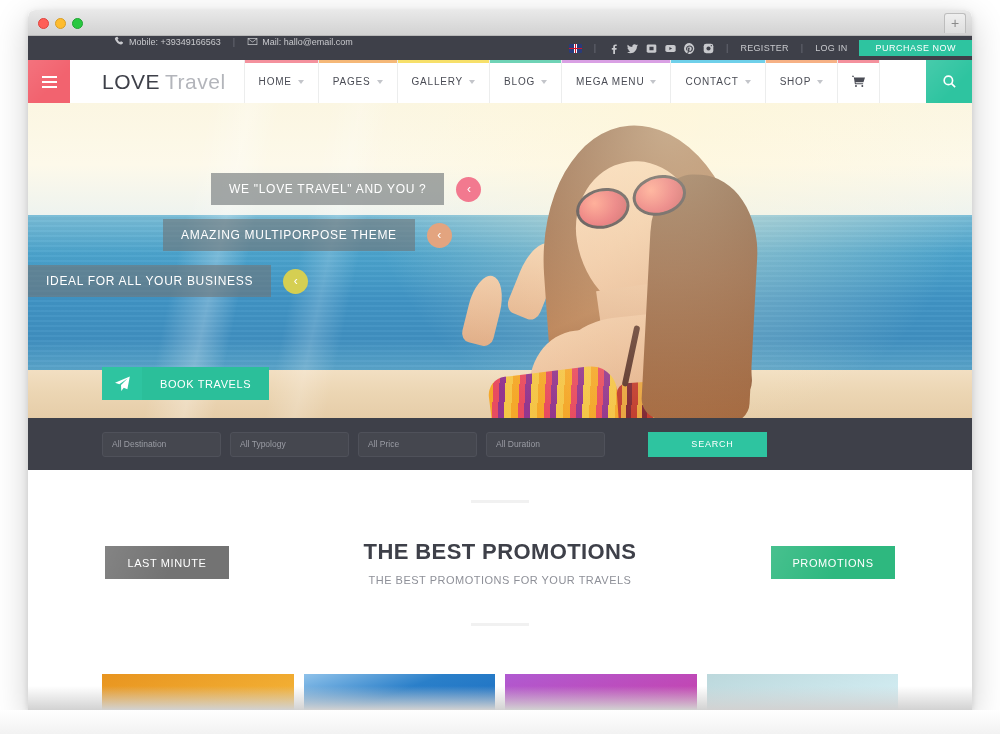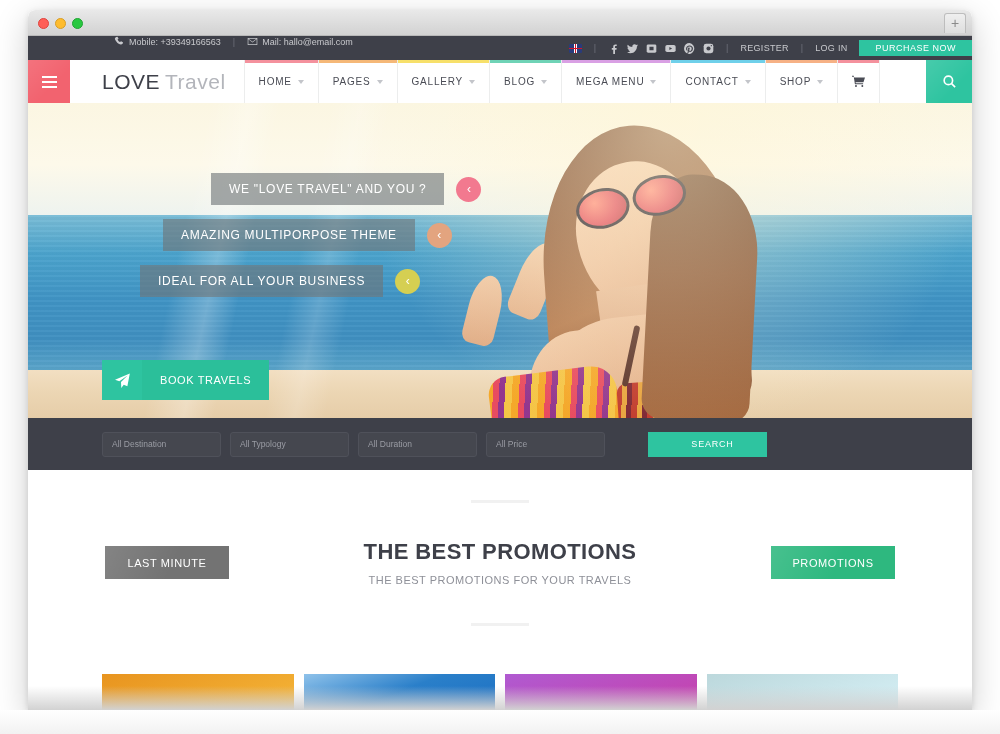--- a/index.html
+++ b/index.html
@@ -264,21 +264,21 @@
     font-size: 12px; letter-spacing: .7px;
     padding: 9px 18px;
     white-space: nowrap;
   }
   .cap-arrow {
     width: 25px; height: 25px; border-radius: 50%;
     display: flex; align-items: center; justify-content: center;
     color: #fff; font-size: 12px; margin-left: 12px;
     line-height: 1;
   }
-  .book-wrap { position: absolute; left: 74px; bottom: 18px; display: flex; height: 40px; }
+  .book-wrap { position: absolute; left: 74px; bottom: 18px; display: flex; height: 33px; }
   .book-ico {
     width: 40px; background: #2ec4a0;
     display: flex; align-items: center; justify-content: center;
   }
   .book-ico svg { width: 15px; height: 15px; fill: #fff; }
   .book-lbl {
     background: #2bbf9a; color: #fff; font-size: 11px; letter-spacing: .6px;
     display: flex; align-items: center; padding: 0 18px;
   }
 
@@ -498,21 +498,21 @@
 
         <div class="captions">
           <div class="cap-row" style="margin-left:183px">
             <div class="cap">WE "LOVE TRAVEL" AND YOU ?</div>
             <div class="cap-arrow" style="background: rgb(242, 121, 143);">‹</div>
           </div>
           <div class="cap-row" style="margin-left:135px">
             <div class="cap">AMAZING MULTIPORPOSE THEME</div>
             <div class="cap-arrow" style="background: rgb(227, 164, 127);">‹</div>
           </div>
-          <div class="cap-row" style="margin-left:112px">
+          <div class="cap-row" style="">
             <div class="cap">IDEAL FOR ALL YOUR BUSINESS</div>
             <div class="cap-arrow" style="background: rgb(213, 207, 82);">‹</div>
           </div>
         </div>
 
         <div class="book-wrap">
           <div class="book-ico">
             <svg viewBox="0 0 16 16">
                 <path d="M15.8.4 0 7.1l4.6 1.8 8.8-6.3-7 7L6.7 16l2.6-3.4 3.9 1.6L15.8.4Z"></path>
               </svg>
@@ -522,24 +522,24 @@
       </div>
 
       <div class="searchstrip">
         <div class="sfield">
           <span>All Destination</span>
         </div>
         <div class="sfield">
           <span>All Typology</span>
         </div>
         <div class="sfield">
+          <span>All Price</span>
+        </div>
+        <div class="sfield">
           <span>All Duration</span>
-        </div>
-        <div class="sfield">
-          <span>All Price</span>
         </div>
         <div class="sbtn">SEARCH</div>
       </div>
 
       <div class="promo">
         <div class="divider"></div>
         <div class="promo-row">
           <div class="promo-btn" style="background:#737373; margin-right:86px">LAST MINUTE</div>
           <div class="promo-center">
             <div class="promo-title">THE BEST PROMOTIONS</div>

